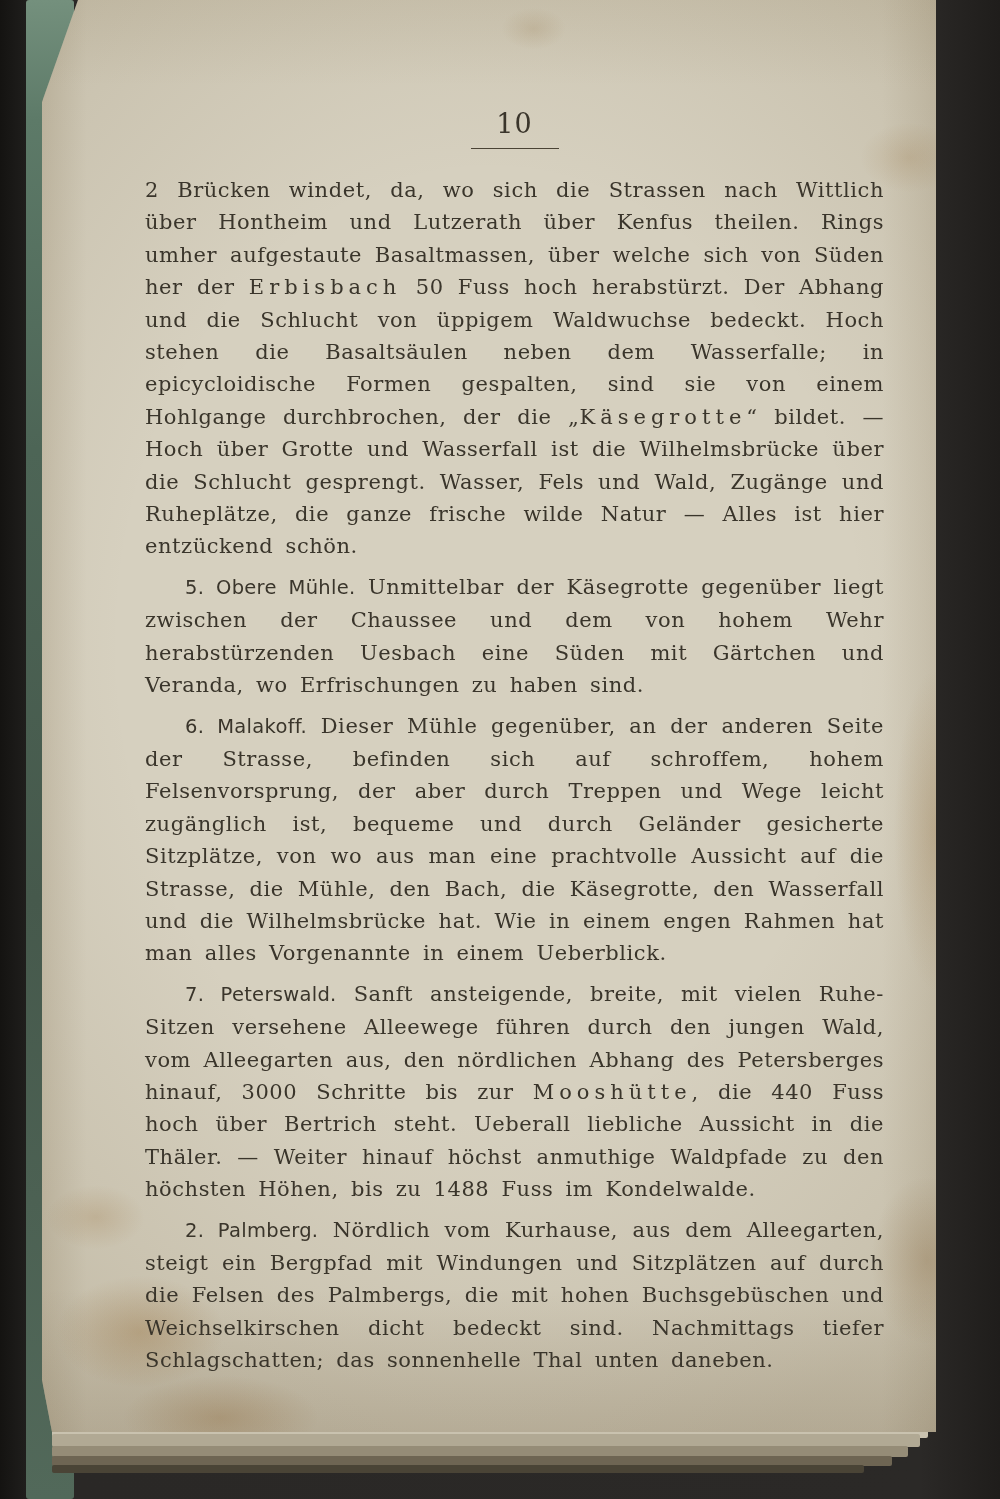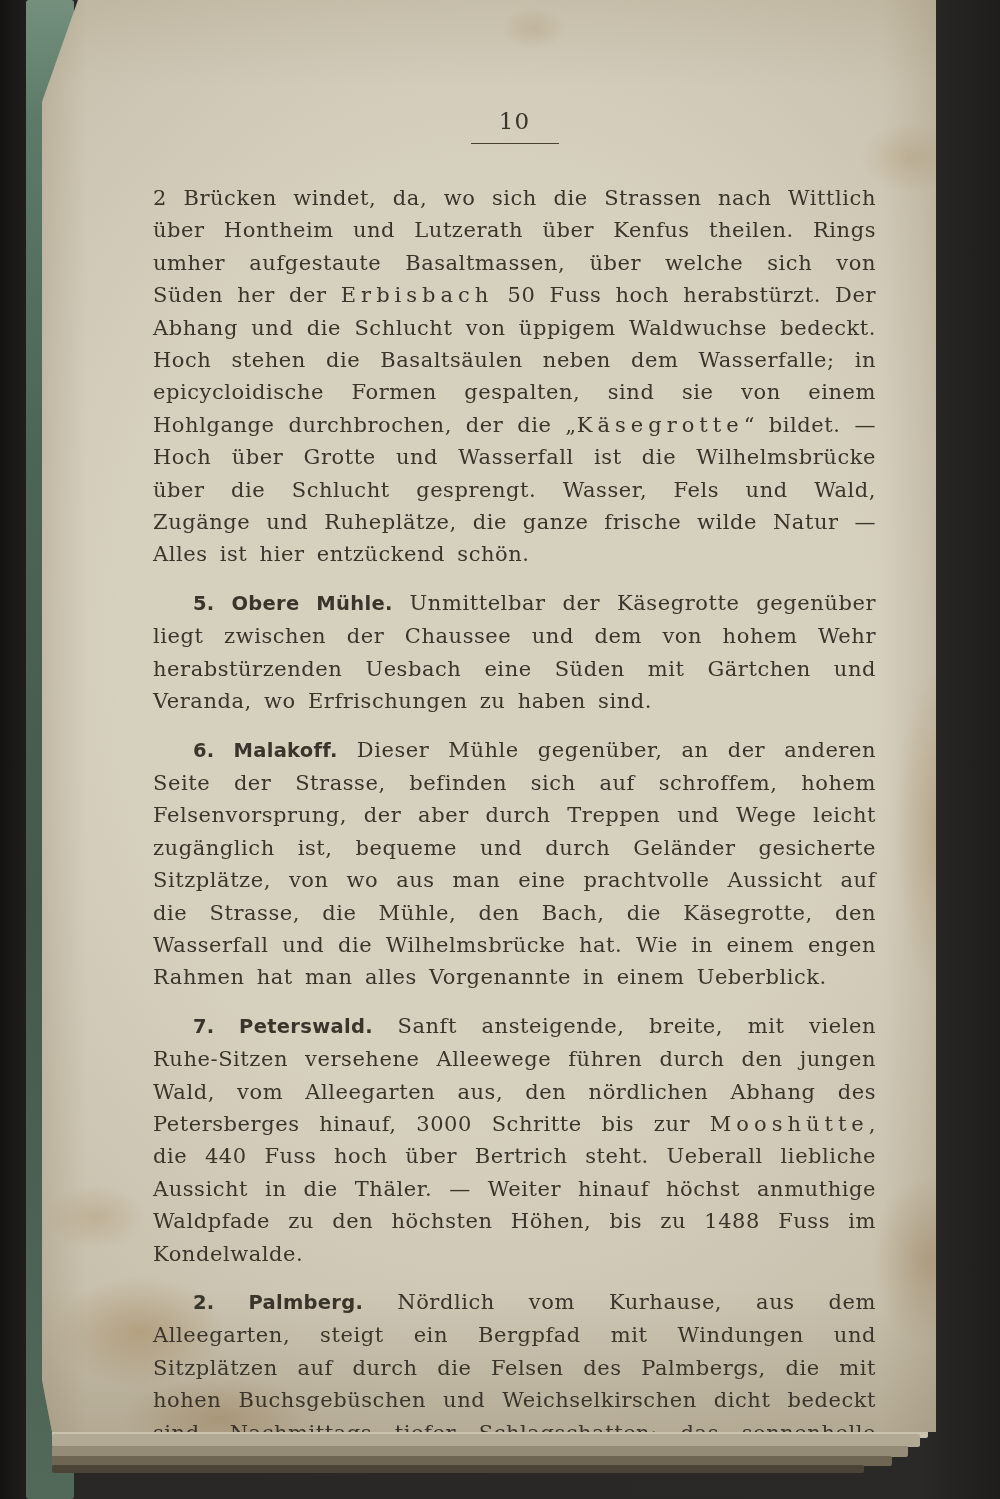--- a/index.html
+++ b/index.html
@@ -52,39 +52,39 @@
       radial-gradient(ellipse 70px 46px  at 6% 85%,   rgba(151,110,56,.22), rgba(151,110,56,0) 70%),
       radial-gradient(ellipse 140px 60px at 20% 99%,  rgba(140,100,50,.30), rgba(140,100,50,0) 70%),
       radial-gradient(ellipse 60px 230px at 100% 58%, rgba(150,112,60,.26), rgba(150,112,60,0) 70%),
       radial-gradient(ellipse 80px 120px at 99% 88%,  rgba(130,95,50,.28),  rgba(130,95,50,0) 70%),
       radial-gradient(ellipse 70px 50px  at 97% 11%,  rgba(150,112,60,.20), rgba(150,112,60,0) 70%),
       radial-gradient(ellipse 46px 30px  at 55% 2%,   rgba(140,105,55,.16), rgba(140,105,55,0) 70%),
       radial-gradient(ellipse 75% 60% at 50% 45%, rgba(0,0,0,0) 55%, rgba(105,88,52,.14) 100%);
   }
   .page-number-wrap { position: absolute; top: 108px; left: 95px; width: 755px; text-align: center; }
   .page-number {
-    font-size: 23px; color: var(--ink); letter-spacing: 1px; display: inline-block;
+    font-size: 27px; color: var(--ink); letter-spacing: 1px; display: inline-block;
   }
   .page-number-rule {
     width: 88px; height: 0; border-top: 1.6px solid #4a4335;
     margin: 9px auto 0 auto;
   }
   .text-block {
     position: absolute; top: 166px; left: 95px; width: 755px;
     color: var(--ink);
     font-size: 21px; line-height: 32.4px;
     text-align: justify;
     letter-spacing: 0.55px; word-spacing: 5px;
     text-rendering: optimizeLegibility;
   }
-  .para { margin: 16px; }
+  .para { margin: 8px; }
   .para.indent { text-indent: 40px; }
   .run-bold {
     font-family: "DejaVu Sans", sans-serif;
-    font-weight: 700; font-size: 19.5px; letter-spacing: 0.3px;
+    font-weight: 400; font-size: 19.5px; letter-spacing: 0.3px;
   }
   .run-spaced { letter-spacing: 5px; }
 </style>
 </head>
 <body>
 
 <div class="scene">
   <div class="spine"></div>
 
   <div class="page-stack">

